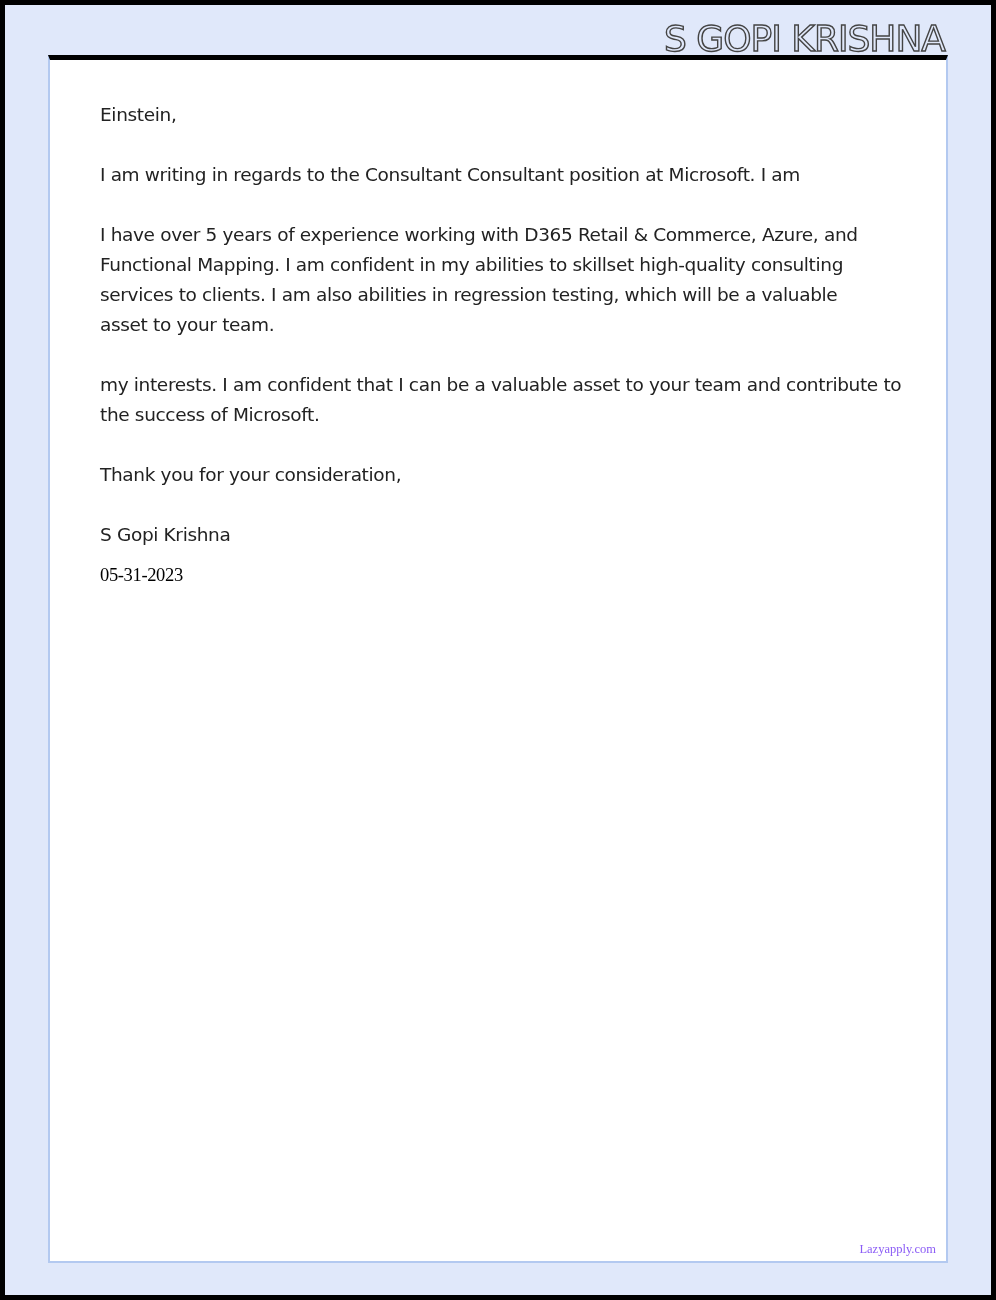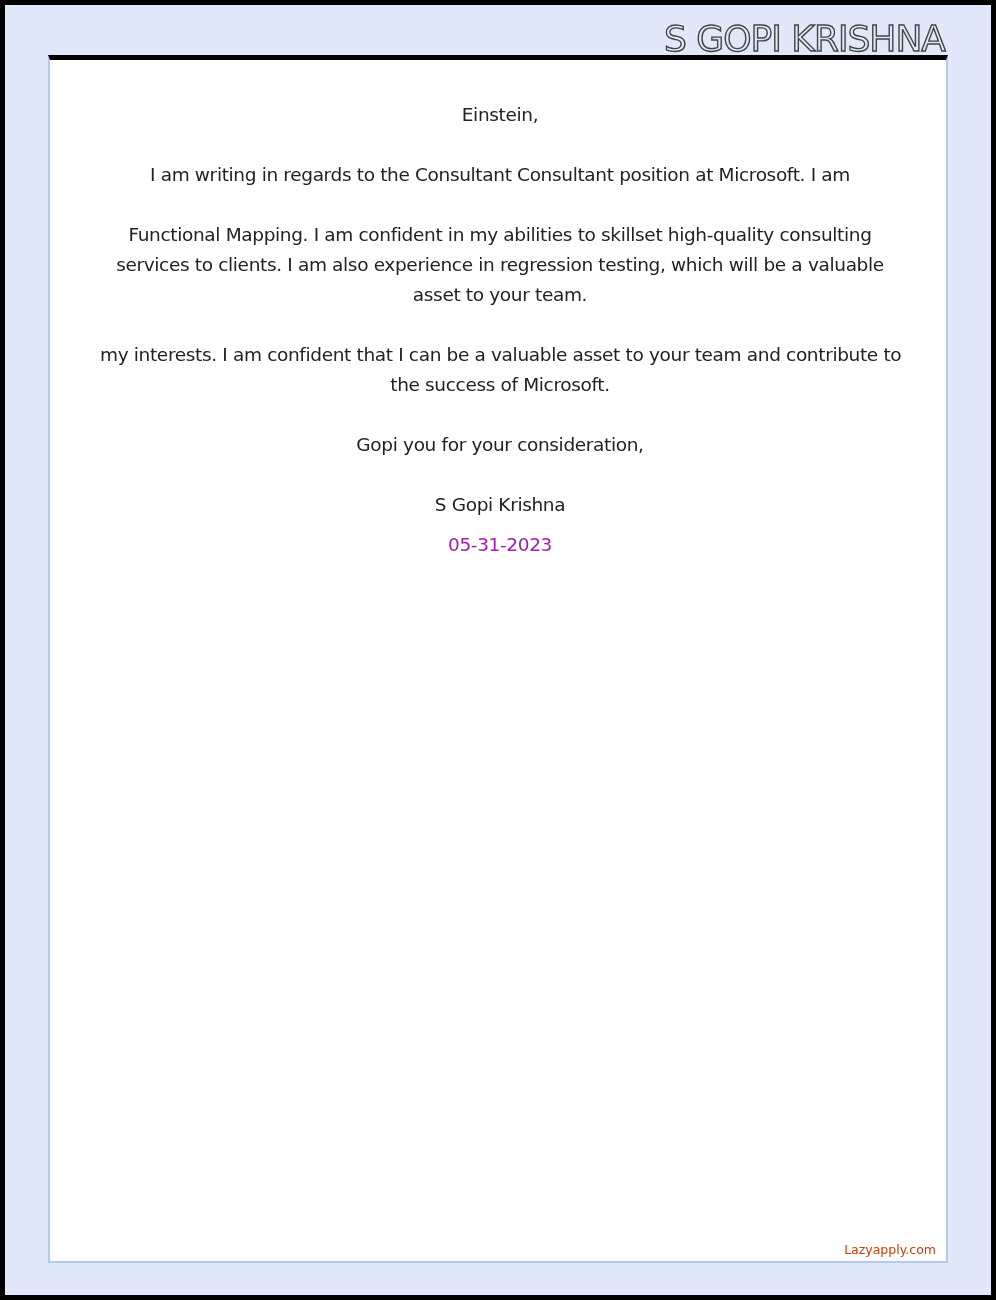--- a/index.html
+++ b/index.html
@@ -26,64 +26,65 @@
     .card {
       position: absolute;
       left: 43px; top: 50px;
       width: 900px; height: 1208px;
       box-sizing: border-box;
       background: #fff;
       border-top: 5px solid #000;
       border-left: 2px solid #b3c9f0;
       border-right: 2px solid #b3c9f0;
       border-bottom: 2px solid #b3c9f0;
-      text-align: center;
     }
     .body-text {
       position: absolute;
       left: 50px; top: 40px;
       width: 800px;
       font-size: 18.5px;
       line-height: 30px;
       color: #222;
       letter-spacing: -0.35px;
     }
     .para { margin: 0 0 30px 0; }
     .line { display: block; white-space: nowrap; }
-    .date { color: #a21caf; margin-top: -20px; }
+    .date { color: #000000; margin-top: -20px; font-family: Liberation Serif, serif; }
     .footer {
       position: absolute;
       right: 10px; bottom: 4px;
       font-size: 12.5px;
-      color: #c2410c;
+      color: #8b5cf6;
+      font-family: Liberation Serif, serif;
     }
   </style>
 </head>
 <body>
 
 <div class="title">S GOPI KRISHNA</div>
 
 <div class="card">
   <div class="body-text">
     <p class="para">Einstein,</p>
 
     <p class="para">
       <span class="line">I am writing in regards to the Consultant Consultant position at Microsoft. I am</span>
     </p>
 
     <p class="para">
+      <span class="line">I have over 5 years of experience working with D365 Retail &amp; Commerce, Azure, and</span>
       <span class="line">Functional Mapping. I am confident in my abilities to skillset high-quality consulting</span>
-      <span class="line">services to clients. I am also experience in regression testing, which will be a valuable</span>
+      <span class="line">services to clients. I am also abilities in regression testing, which will be a valuable</span>
       <span class="line">asset to your team.</span>
     </p>
 
     <p class="para">
       <span class="line">my interests. I am confident that I can be a valuable asset to your team and contribute to</span>
       <span class="line">the success of Microsoft.</span>
     </p>
 
-    <p class="para">Gopi you for your consideration,</p>
+    <p class="para">Thank you for your consideration,</p>
     <p class="para">S Gopi Krishna</p>
     <p class="para date">05-31-2023</p>
   </div>
 
   <div class="footer">Lazyapply.com</div>
 </div>
 
 </body></html>

